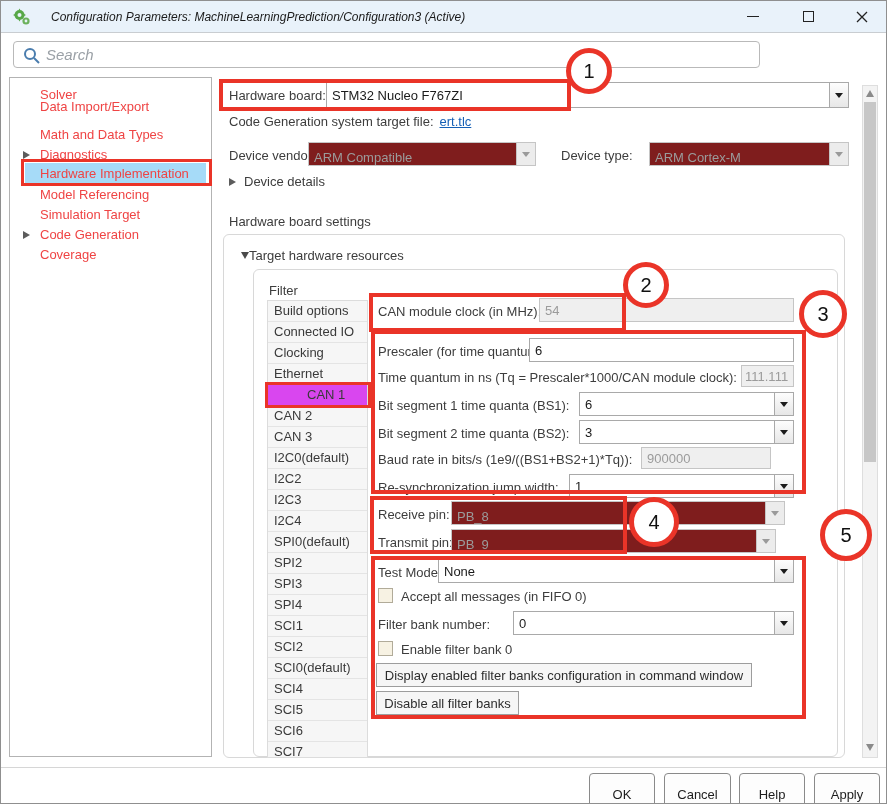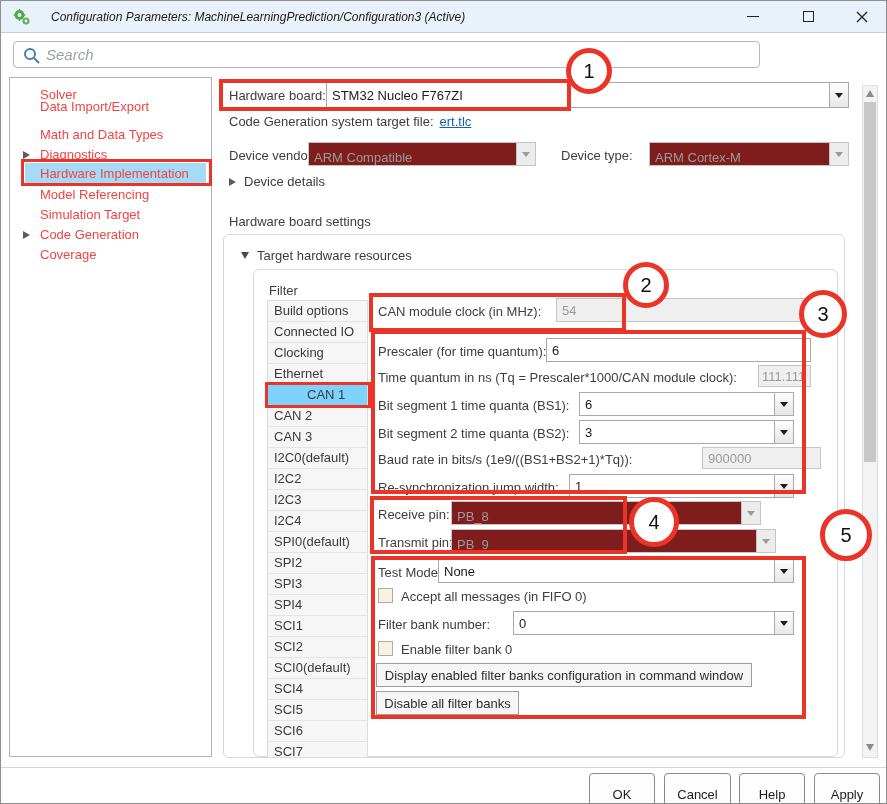--- a/index.html
+++ b/index.html
@@ -28,33 +28,33 @@
   .side-sel-bg { position:absolute; left:15px; width:181px; height:21px; background:#a6dbf8; }
 
   .tri-right { width:0; height:0; border-left:7px solid #5c5c5c; border-top:4px solid transparent; border-bottom:4px solid transparent; }
   .tri-down { width:0; height:0; border-top:7px solid #4a4a4a; border-left:4px solid transparent; border-right:4px solid transparent; }
   .tri-combo { width:0; height:0; border-top:5px solid #1c1c1c; border-left:4px solid transparent; border-right:4px solid transparent; }
   .tri-combo.dis { border-top-color:#9a9a9a; }
 
   .lbl { font-size:13px; color:#3d3d3d; white-space:nowrap; }
   .link { font-size:13px; color:#1660b6; text-decoration:underline; cursor:pointer; }
 
-  .field { border:1px solid #a9a9a9; background:#fff; font-size:13px; color:#1a1a1a; padding:0 5px; display:flex; align-items:center; overflow:hidden; white-space:nowrap;margin-left:17px; }
+  .field { border:1px solid #a9a9a9; background:#fff; font-size:13px; color:#1a1a1a; padding:0 5px; display:flex; align-items:center; overflow:hidden; white-space:nowrap; }
   .field.dis { background:#efefef; color:#9b9b9b; border-color:#c5c5c5; }
   .combo { border:1px solid #a9a9a9; background:#fff; font-size:13px; color:#1a1a1a; display:flex; align-items:center; overflow:hidden; white-space:nowrap; }
   .combo .val { padding:0 5px; flex:1; overflow:hidden; }
   .combo .arrow-btn { width:19px; align-self:stretch; border-left:1px solid #a9a9a9; background:linear-gradient(#fdfdfd,#e7e7e7); display:flex; align-items:center; justify-content:center; }
   .combo.dis { background:#7f1d1d; color:#9b9b9b; border-color:#c5c5c5;align-items:flex-end; }
   .combo.dis .arrow-btn { background:#ececec; border-left-color:#c5c5c5; }
 
   .panel { border:1px solid #d8d8d8; border-radius:6px; background:#fff; }
 
   .grp-list { left:266px; top:299px; width:101px; height:458px; border:1px solid #dcdcdc; background:#f6f6f6; overflow:hidden; }
   .grp-row { height:21px; line-height:20px; font-size:13px; color:#3a3a3a; padding-left:6px; border-bottom:1px solid #e4e4e4; cursor:default; white-space:nowrap; }
-  .grp-row.sel { background:#7dd3fc;padding-left:39px; }
+  .grp-row.sel { background:#d946ef;padding-left:39px; }
 
   .checkbox { width:15px; height:15px; border:1px solid #b1ab99; background:#f7f2e3; }
   .chk-lbl { font-size:13px; color:#3d3d3d; white-space:nowrap; }
 
   .push-btn { border:1px solid #9d9d9d; background:#f6f6f6; font-size:13px; color:#2d2d2d; display:flex; align-items:center; justify-content:center; white-space:nowrap; cursor:default; }
 
   .footer-sep { left:0; top:766px; width:885px; height:1px; background:#d6d6d6; }
   .f-btn { top:772px; height:42px; border:1px solid #8a8a8a; border-radius:4px; background:#fdfdfd; font-size:13px; color:#1d1d1d; display:flex; align-items:center; justify-content:center; cursor:default; }
 
   
@@ -168,21 +168,21 @@
   </div>
 
   <div class="abs" style="left:228px; top:173px; display:flex; gap:8px; align-items:center;">
     <span class="tri-right"></span>
     <span class="lbl">Device details</span>
   </div>
 
   <div class="abs lbl" style="left:228px; top:213px;">Hardware board settings</div>
 
   <div class="abs panel" style="left:222px; top:233px; width:622px; height:524px;"></div>
-  <div class="abs" style="left:240px; top:247px; display:flex; gap:8px; align-items:center;">
+  <div class="abs" style="left:240px; top:247px; display:flex; align-items:center;">
     <span class="tri-down"></span>
     <span class="lbl">Target hardware resources</span>
   </div>
 
   <div class="abs panel" style="left:252px; top:268px; width:585px; height:488px;"></div>
   <div class="abs lbl" style="left:268px; top:282px;">Filter</div>
 
   <div class="abs grp-list">
     <div class="grp-row">Build options</div>
     <div class="grp-row">Connected IO</div>
@@ -227,32 +227,32 @@
 
   <div class="abs lbl" style="left:377px; top:425px;">Bit segment 2 time quanta (BS2):</div>
   <div class="abs combo" style="left:578px; top:419px; width:215px; height:24px;">
     <span class="val">3</span>
     <span class="arrow-btn">
         <span class="tri-combo"></span>
       </span>
   </div>
 
   <div class="abs lbl" style="left:377px; top:451px;">Baud rate in bits/s (1e9/((BS1+BS2+1)*Tq)):</div>
-  <div class="abs field dis" style="left:684px; top:446px; width:119px; height:22px;">900000</div>
+  <div class="abs field dis" style="left:640px; top:446px; width:130px; height:22px;">900000</div>
 
   <div class="abs lbl" style="left:377px; top:479px;">Re-synchronization jump width:</div>
   <div class="abs combo" style="left:568px; top:473px; width:225px; height:24px;">
     <span class="val">1</span>
     <span class="arrow-btn">
         <span class="tri-combo"></span>
       </span>
   </div>
 
   <div class="abs lbl" style="left:377px; top:506px;">Receive pin:</div>
-  <div class="abs combo dis" style="left:450px; top:500px; width:310px; height:24px;">
+  <div class="abs combo dis" style="left:450px; top:500px; width:334px; height:24px;">
     <span class="val">PB_8</span>
     <span class="arrow-btn">
         <span class="tri-combo dis"></span>
       </span>
   </div>
 
   <div class="abs lbl" style="left:377px; top:534px;">Transmit pin:</div>
   <div class="abs combo dis" style="left:450px; top:528px; width:325px; height:24px;gap:25px;">
     <span class="val">PB_9</span>
     <span class="arrow-btn">

